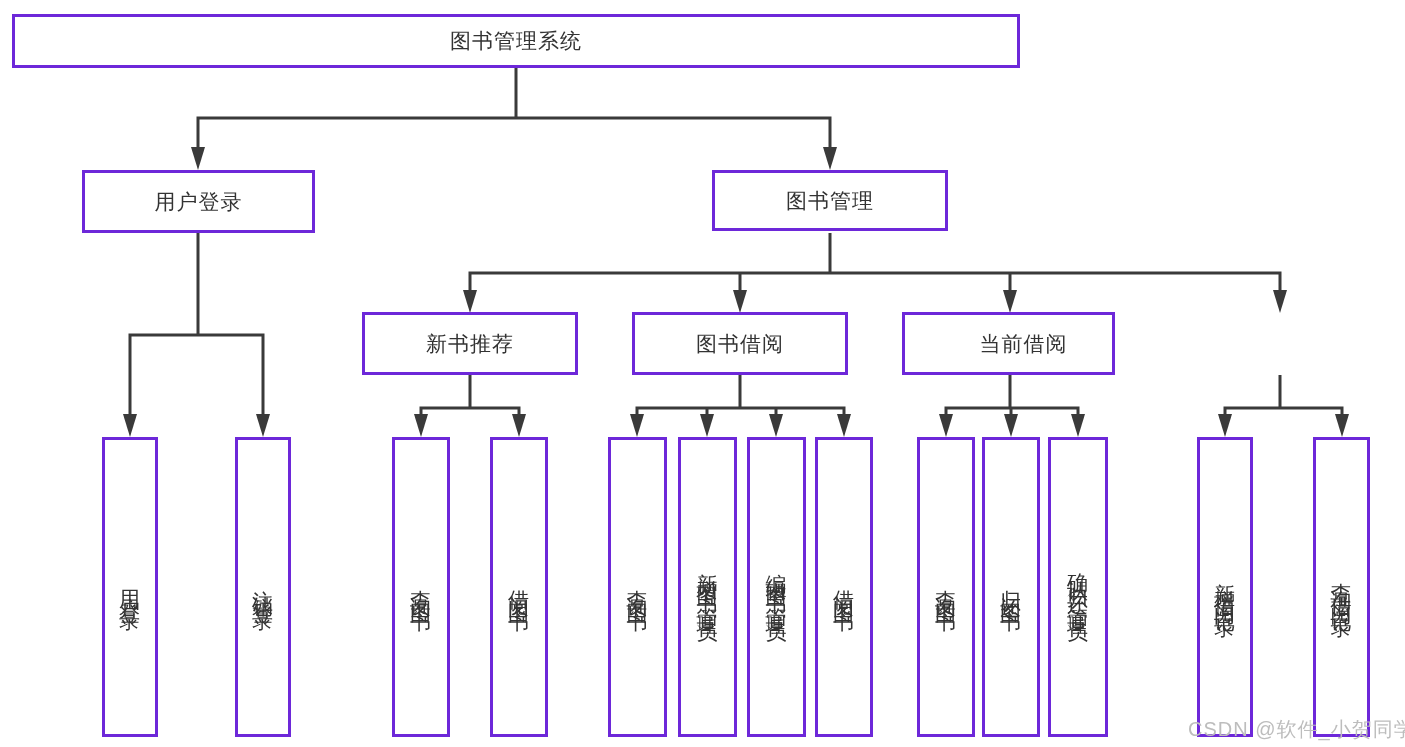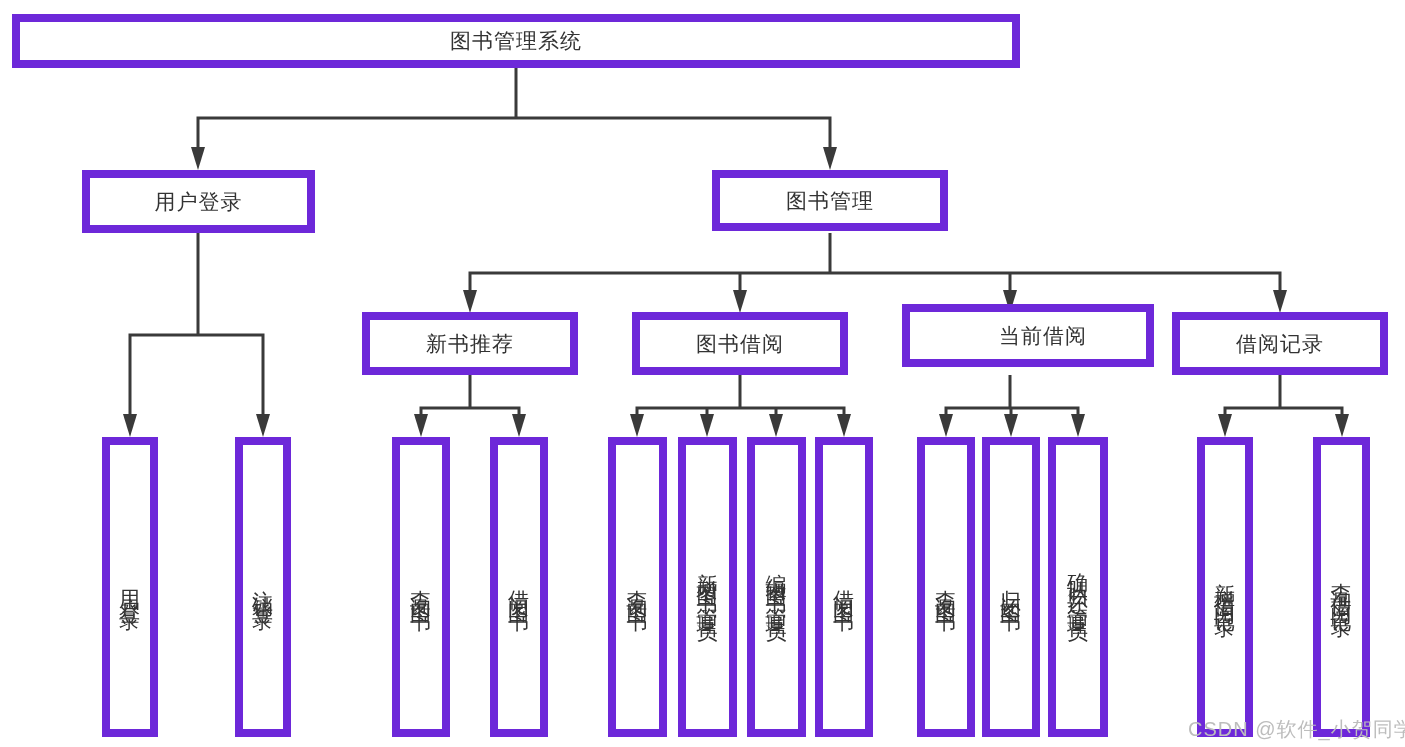--- a/index.html
+++ b/index.html
@@ -18,21 +18,21 @@
   }
   .connectors {
     position: absolute;
     left: 0;
     top: 0;
     z-index: 1;
   }
   .node {
     position: absolute;
     box-sizing: border-box;
-    border: 8px solid #6d28d9;
+    border: 3px solid #6d28d9;
     background: #ffffff;
     display: flex;
     align-items: center;
     justify-content: center;
     z-index: 2;
     font-size: 21px;
     letter-spacing: 1px;
     color: #333333;
   }
   .leaf span {
@@ -90,22 +90,21 @@
     </g>
   </svg>
 
   <div class="node" style="left:12px; top:14px; width:1008px; height:54px;">图书管理系统</div>
 
   <div class="node" style="left:82px; top:170px; width:233px; height:63px;">用户登录</div>
   <div class="node" style="left:712px; top:170px; width:236px; height:61px;">图书管理</div>
 
   <div class="node" style="left:362px; top:312px; width:216px; height:63px;">新书推荐</div>
   <div class="node" style="left:632px; top:312px; width:216px; height:63px;">图书借阅</div>
-  <div class="node" style="left:902px; top:304px; width:252px; height:63px;padding-left:30px;">当前借阅</div>
-  <div class="node" style="left:1172px; top:312px; width:216px; height:63px;">借阅记录</div>
+  <div class="node" style="left:902px; top:312px; width:213px; height:63px;padding-left:30px;">当前借阅</div>
 
   <div class="node leaf" style="left:102px; top:437px; width:56px; height:300px;">
     <span>用户登录</span>
   </div>
   <div class="node leaf" style="left:235px; top:437px; width:56px; height:300px;">
     <span>注销登录</span>
   </div>
 
   <div class="node leaf" style="left:392px; top:437px; width:58px; height:300px;">
     <span>查询图书</span>

